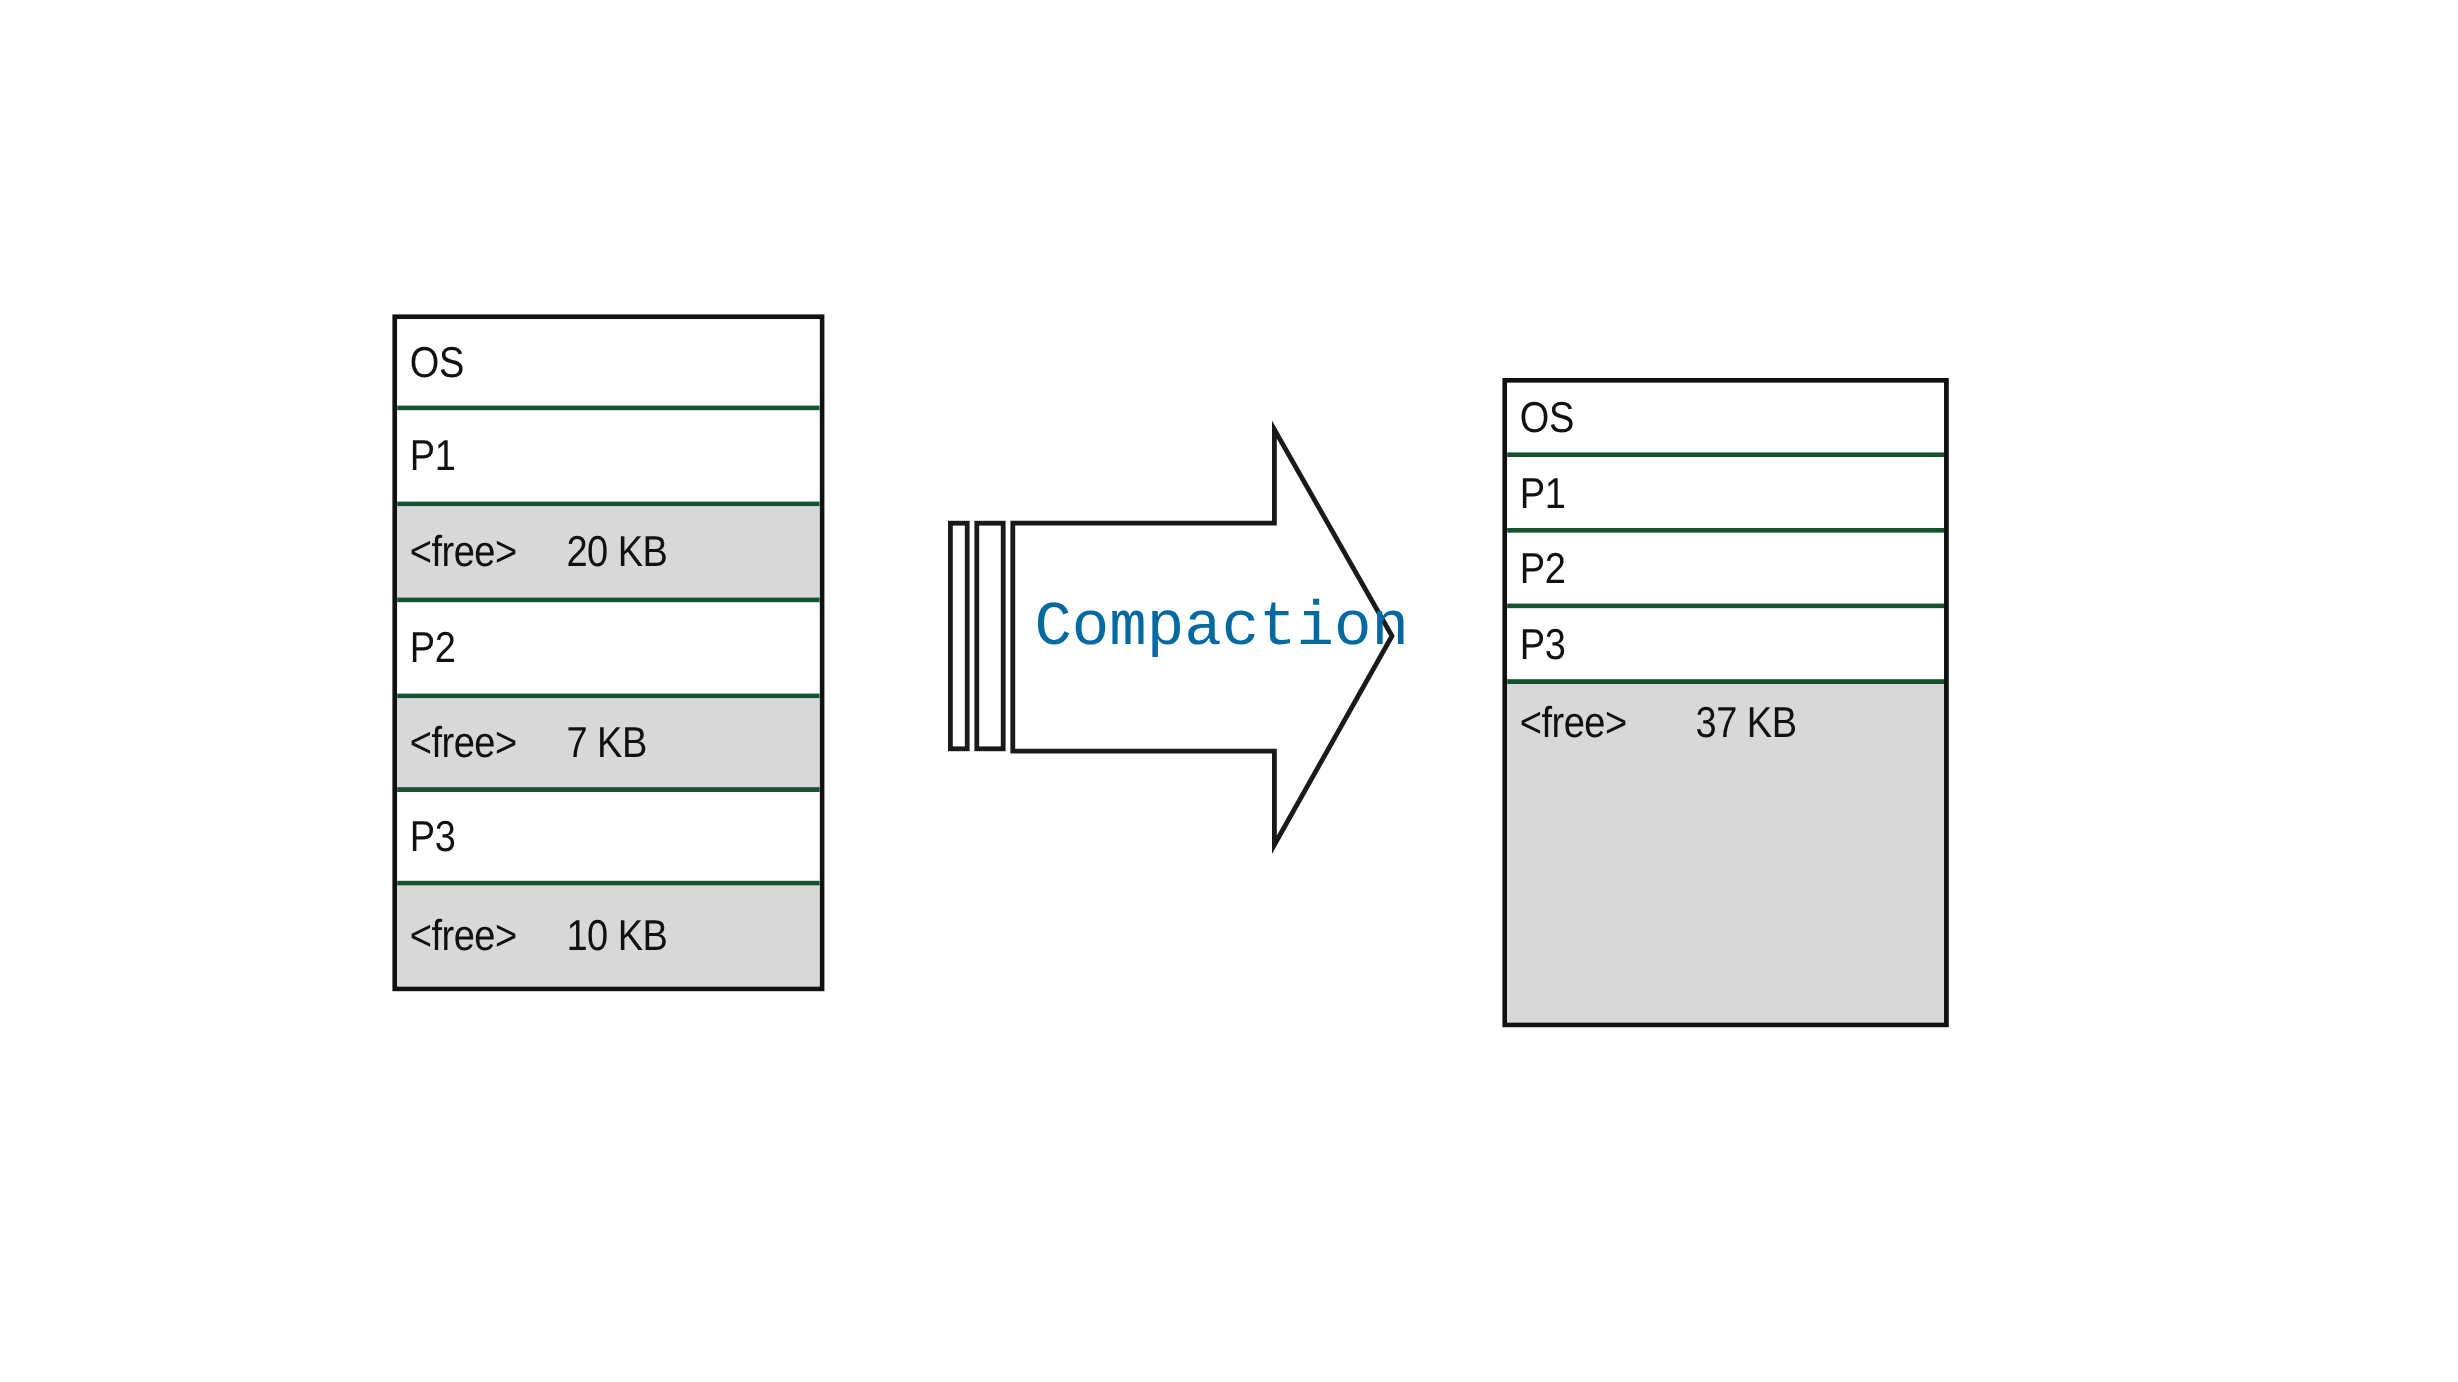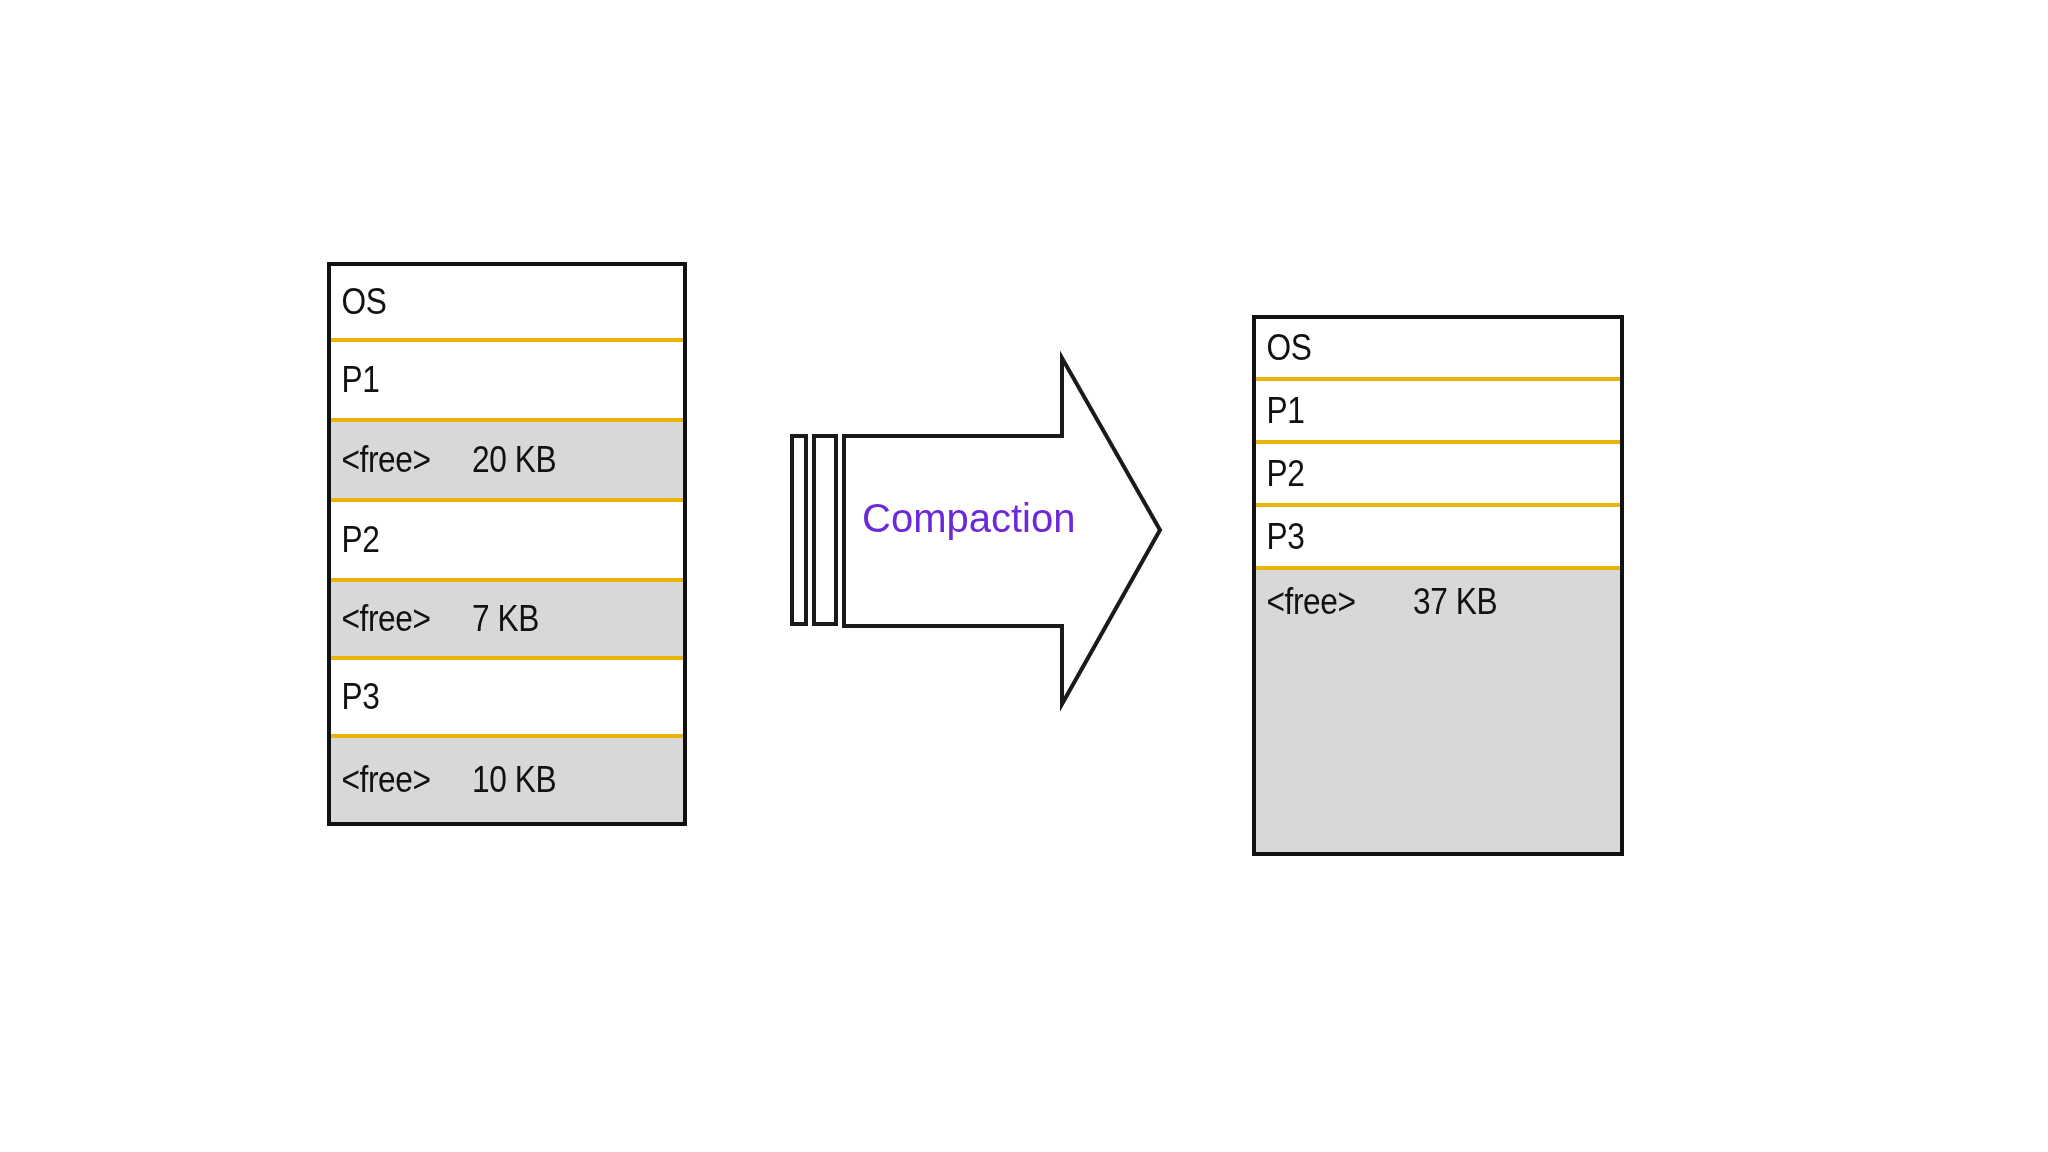--- a/index.html
+++ b/index.html
@@ -41,21 +41,21 @@
     left: 1252px;
     top: 315px;
     width: 372px;
     height: 541px;
   }
 
   
   .mem-row {
     position: relative;
     box-sizing: border-box;
-    border-bottom: 4px solid #eab308;
+    border-bottom: 4px solid #14532d;
     background: #ffffff;
     display: flex;
     align-items: center;
     overflow: hidden;
   }
   .mem-row:last-child {
     border-bottom: none;
   }
   .mem-row.free {
     background: #d8d8d8;
@@ -105,23 +105,23 @@
     height: 100%;
     overflow: visible;
   }
 
   #arrow-caption {
     position: absolute;
     left: 862px;
     top: 498px;
     width: 250px;
     text-align: left;
-    font-family: Liberation Sans, sans-serif;
-    font-size: 40px;
-    color: #6d28d9;
+    font-family: Liberation Mono, monospace;
+    font-size: 52px;
+    color: #0369a1;
     line-height: 1;
     white-space: nowrap;
   }
 </style>
 </head>
 <body>
 
 <div id="stage">
 
   <div class="mem-block" id="mem-before">

